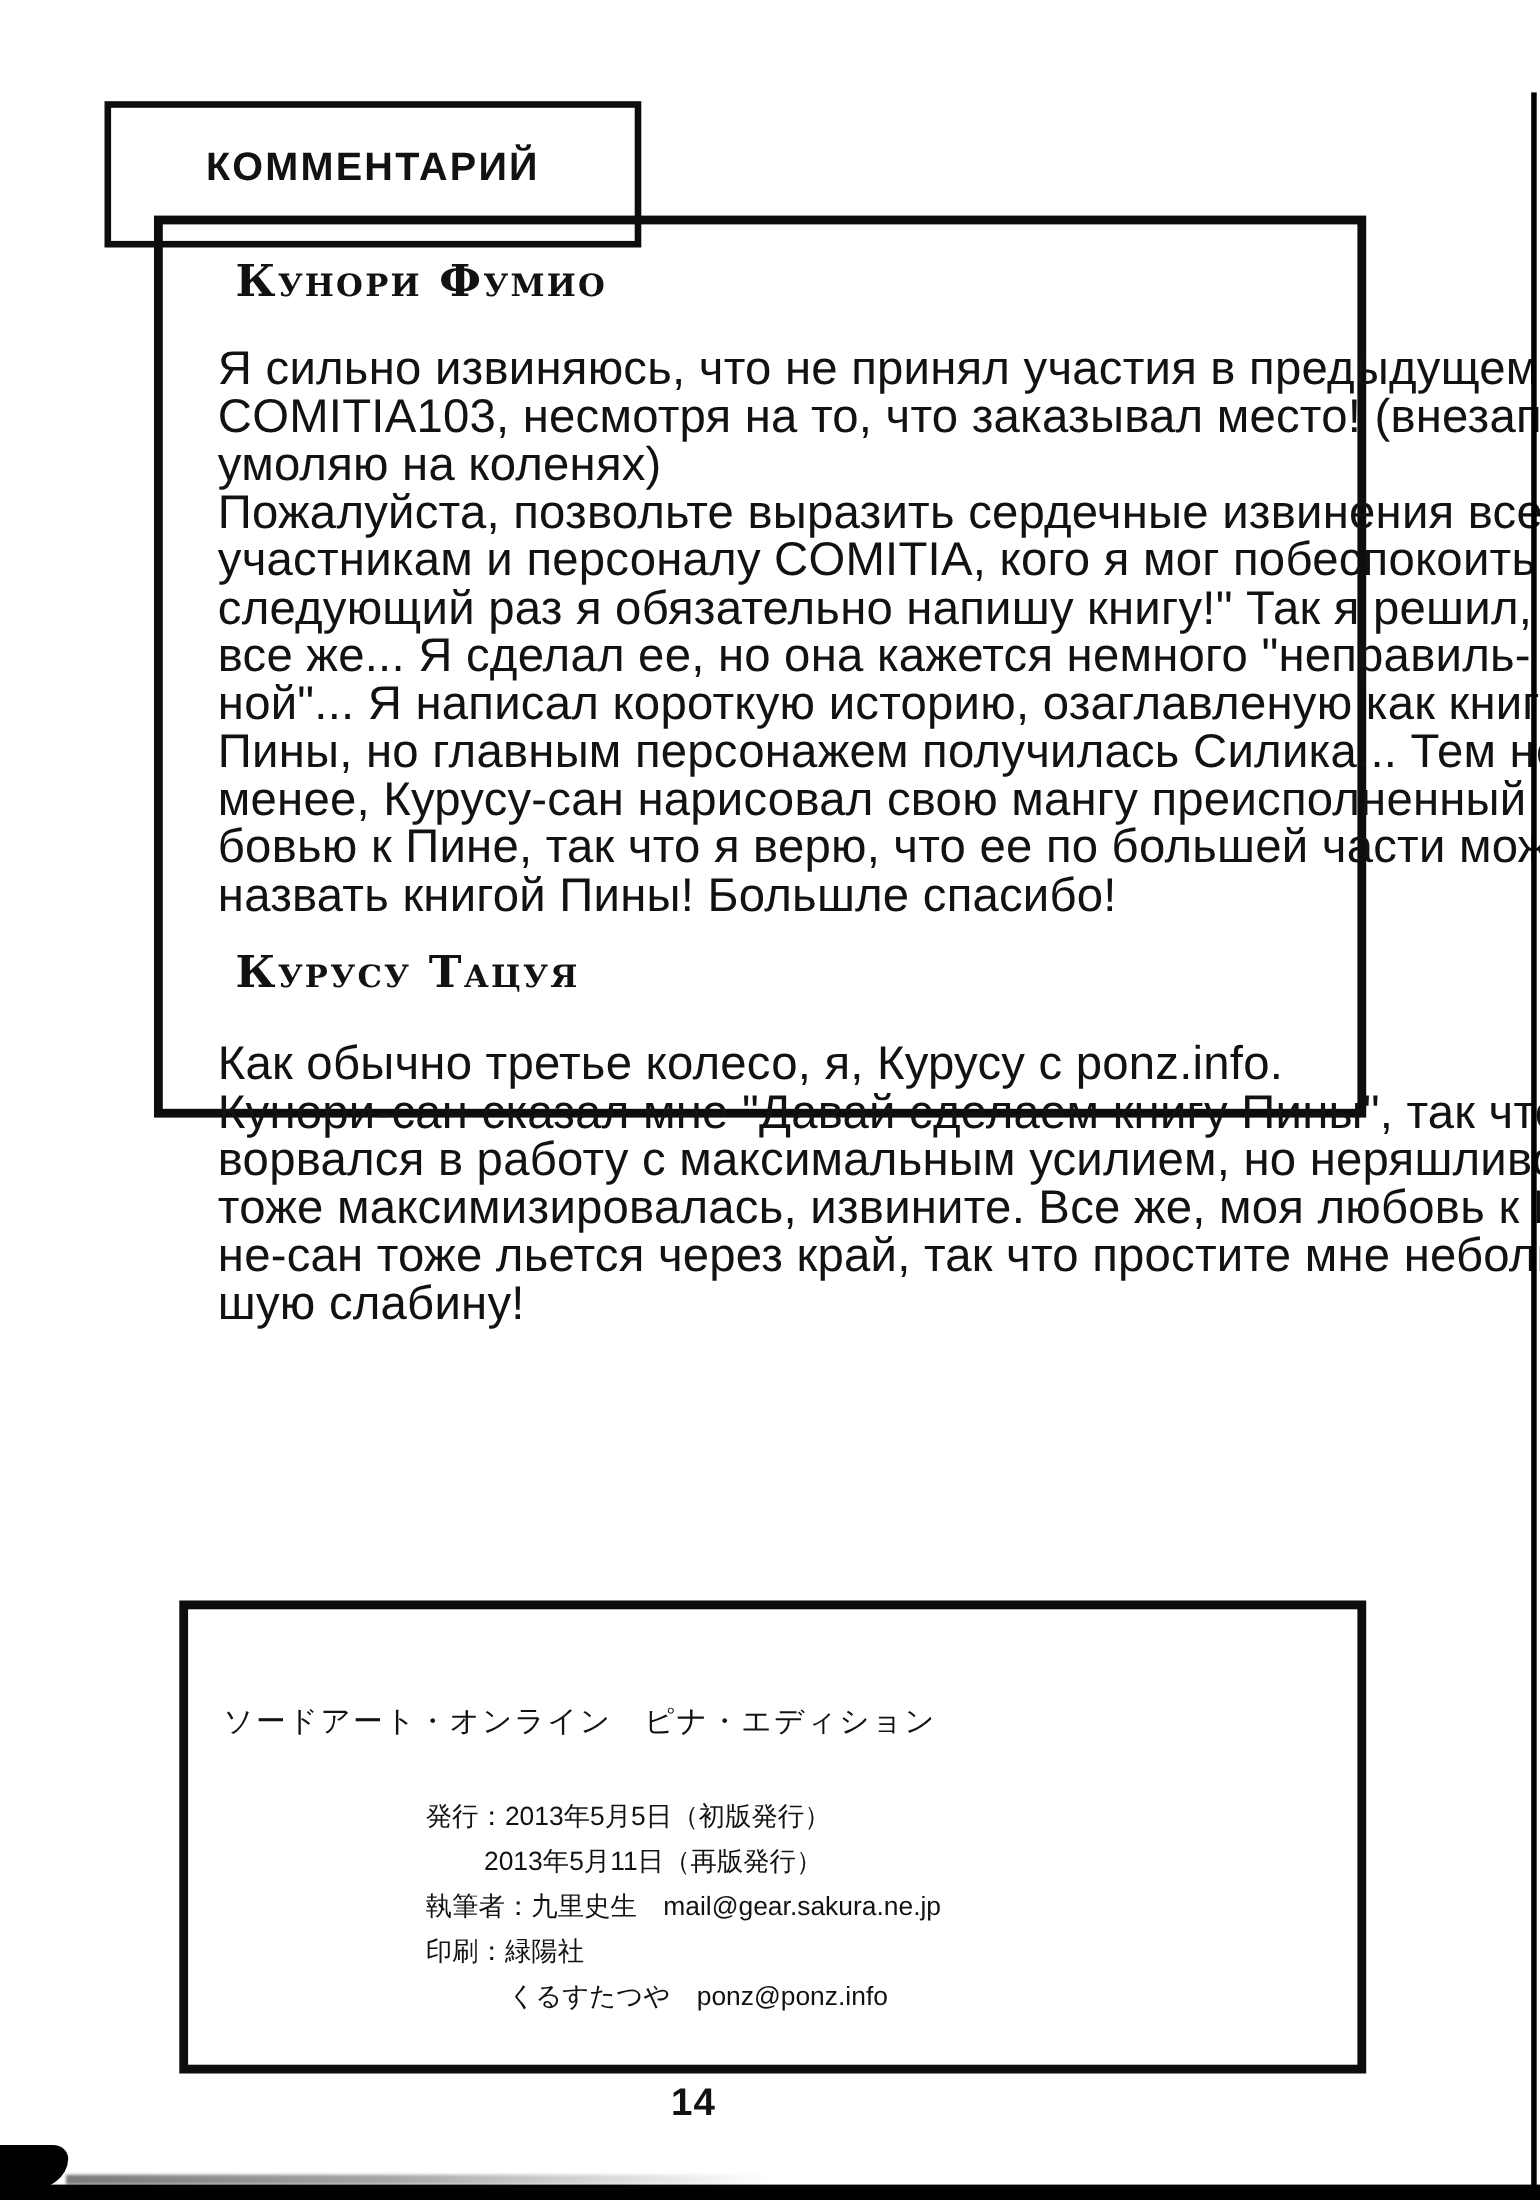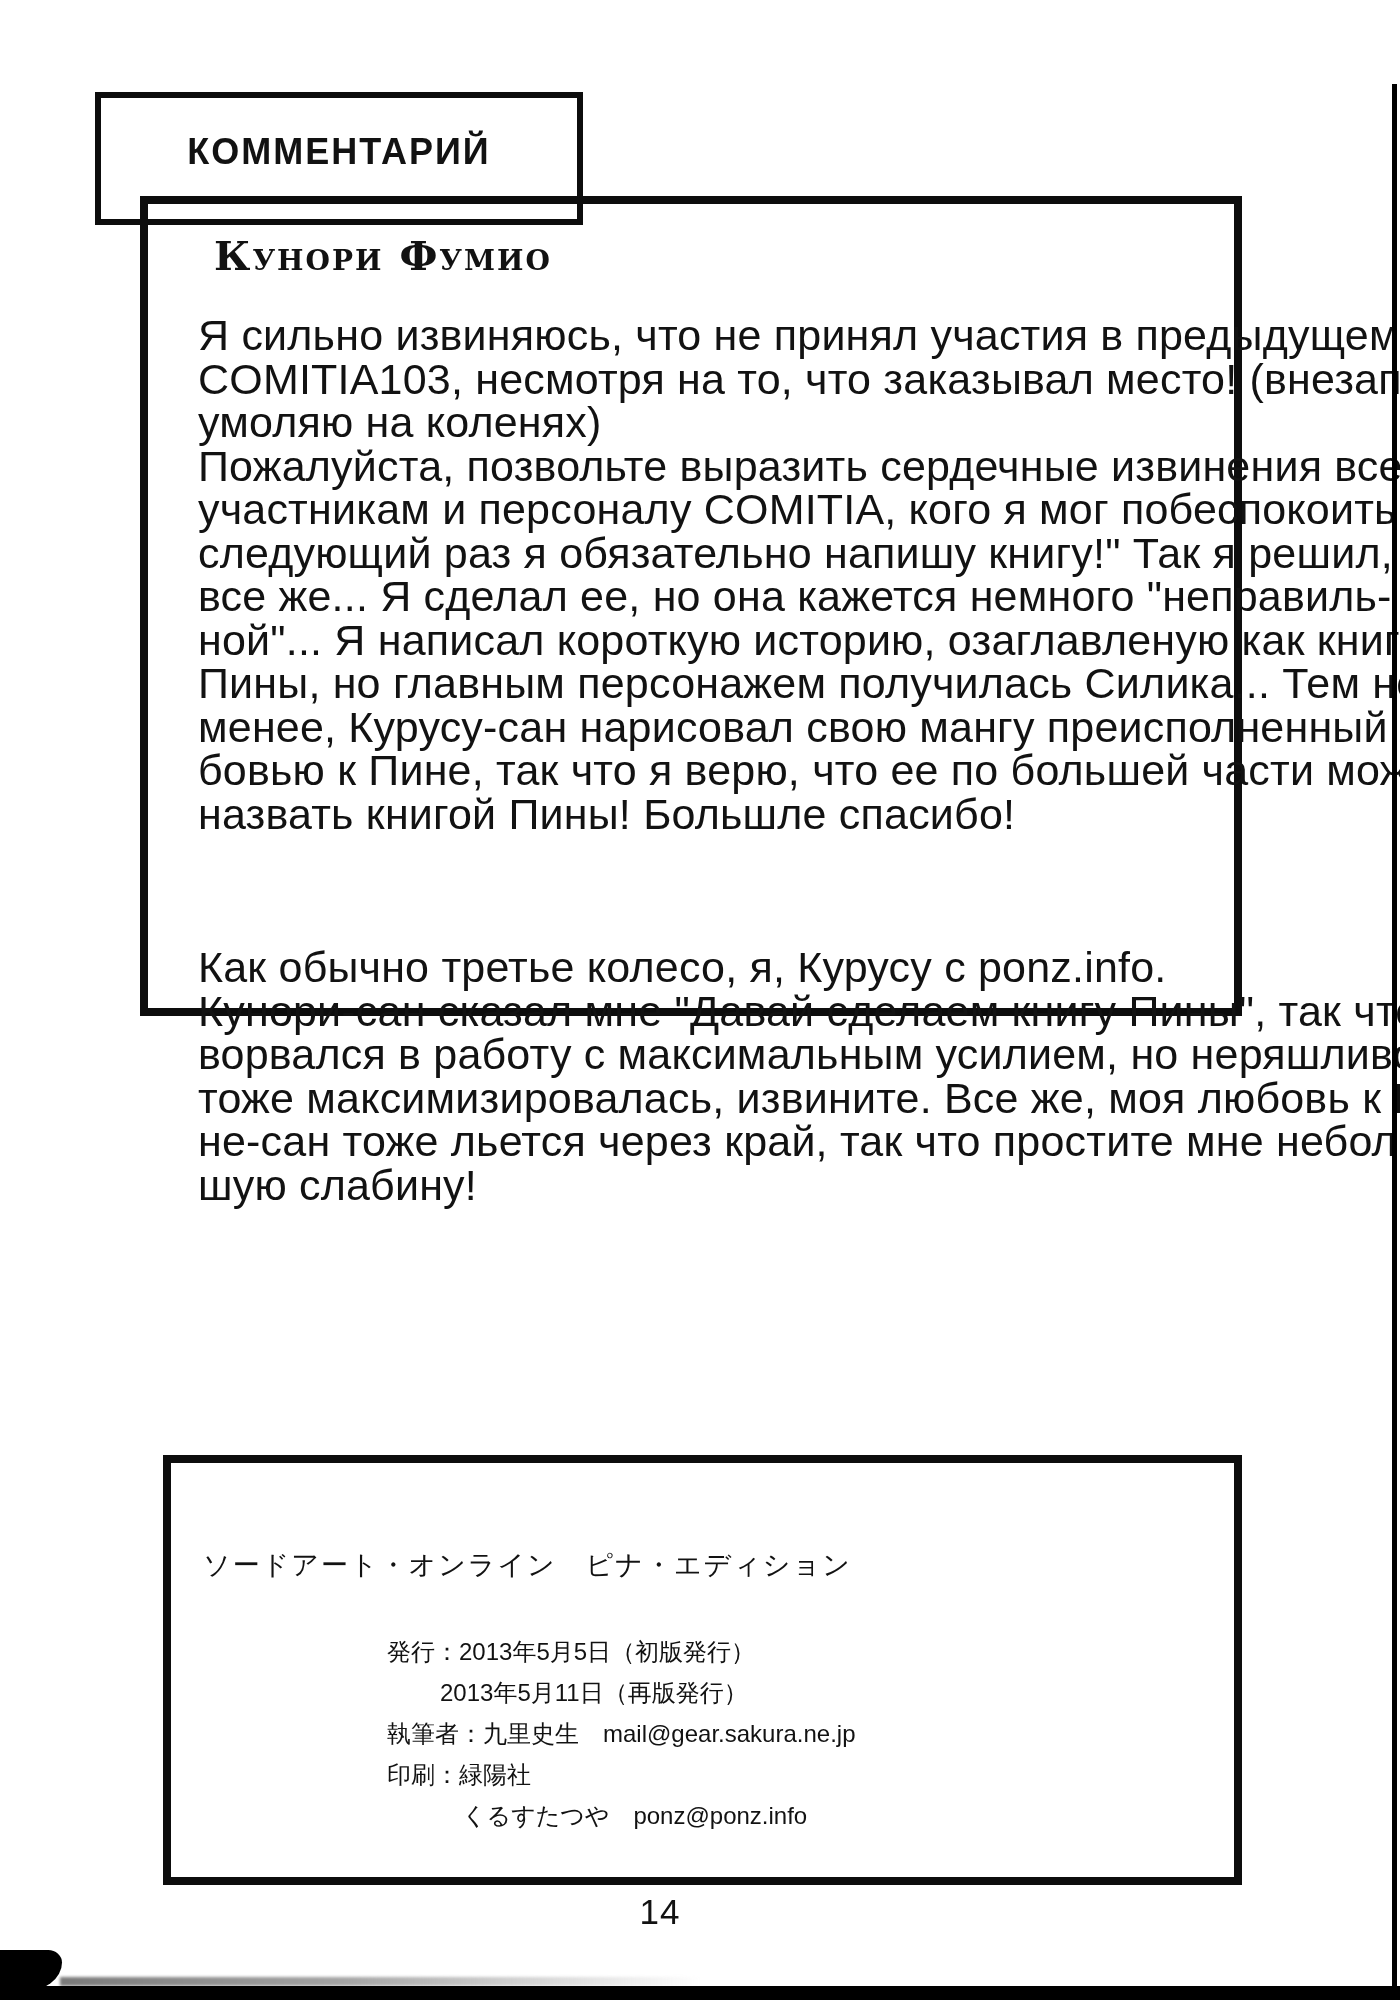--- a/index.html
+++ b/index.html
@@ -53,21 +53,21 @@
   }
   #colophon-details {
     position:absolute; left:216px; top:168px;
     font-size:24px; line-height:41px; white-space:nowrap;
   }
   .ind1 { margin-left:53px; }
   .ind2 { margin-left:75px; }
 
   #page-number {
     position:absolute; left:610px; top:1892px; width:100px;
-    text-align:center; font-size:35px; letter-spacing:1px;
+    text-align:left; font-size:35px; letter-spacing:1px;font-weight:bold;
   }
 
   
   #scan-edge-right  { position:absolute; left:1392px; top:84px; width:5px; height:1916px; background:#000; z-index:5; }
   #scan-edge-bottom { position:absolute; left:0; top:1986px; width:1400px; height:14px; background:#000; z-index:5; }
   #scan-smudge {
     position:absolute; left:60px; top:1977px; width:640px; height:9px; z-index:4;
     background:linear-gradient(90deg,#7a7a7a 0%,#a5a5a5 45%,rgba(165,165,165,0) 100%);
     filter:blur(1.5px);
   }
@@ -92,20 +92,21 @@
 умоляю на коленях)
 Пожалуйста, позвольте выразить сердечные извинения всем
 участникам и персоналу COMITIA, кого я мог побеспокоить. "В
 следующий раз я обязательно напишу книгу!" Так я решил, но
 все же... Я сделал ее, но она кажется немного "неправиль-
 ной"... Я написал короткую историю, озаглавленую как книга
 Пины, но главным персонажем получилась Силика... Тем не
 менее, Курусу-сан нарисовал свою мангу преисполненный лю-
 бовью к Пине, так что я верю, что ее по большей части можно
 назвать книгой Пины! Большле спасибо!</div>
+    <div class="author-heading" id="heading-kurusu">Курусу Тацуя</div>
     <div class="comment-paragraph" id="para-kurusu">Как обычно третье колесо, я, Курусу с ponz.info.
 Кунори-сан сказал мне "Давай сделаем книгу Пины", так что я
 ворвался в работу с максимальным усилием, но неряшливость
 тоже максимизировалась, извините. Все же, моя любовь к Пи-
 не-сан тоже льется через край, так что простите мне неболь-
 шую слабину!</div>
   </div>
 
 
   <div class="big-box" id="colophon-box">

